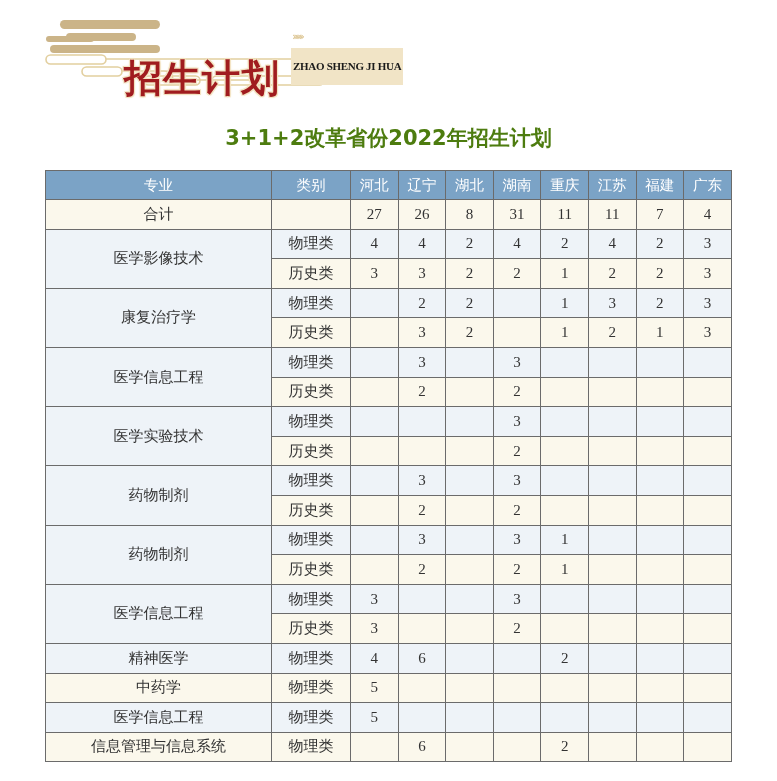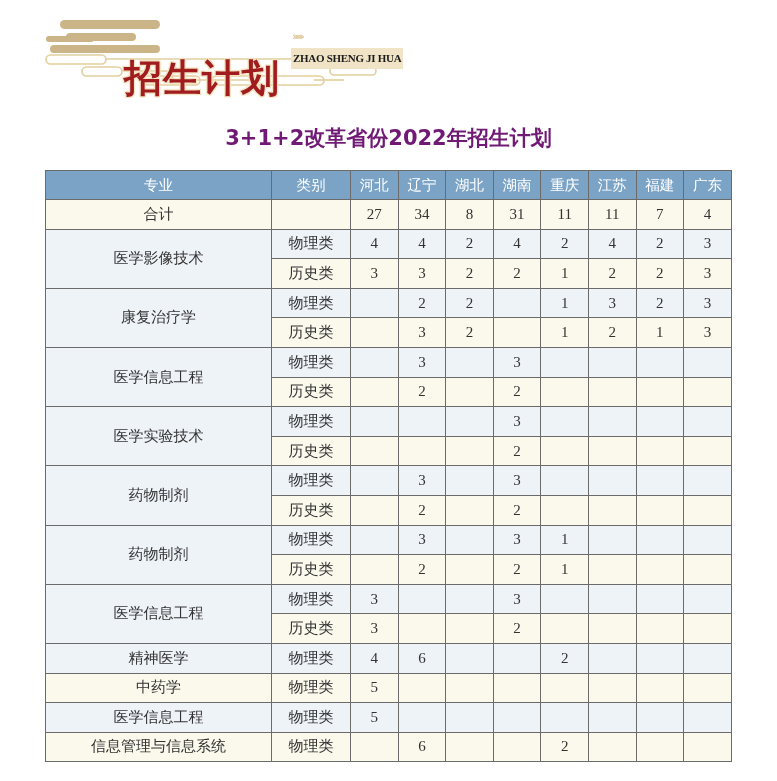--- a/index.html
+++ b/index.html
@@ -4,23 +4,23 @@
 <style>
   html, body { margin:0; padding:0; background:#ffffff; }
   body { width:777px; height:781px; position:relative; overflow:hidden; font-family:"DejaVu Serif","Liberation Serif",serif; }
 
   .banner { position:absolute; left:44px; top:14px; width:380px; height:72px; }
   .banner svg { position:absolute; left:0; top:0; }
   .banner-title { position:absolute; left:80px; top:8px; font-family:"DejaVu Sans","Liberation Sans",sans-serif; font-size:38px; font-weight:700; color:#a01c1f; letter-spacing:1px;
     text-shadow: 1px 1px 0 #f3e3c1, -1px -1px 0 #f3e3c1, 1px -1px 0 #f3e3c1, -1px 1px 0 #f3e3c1, 0 0 3px #e8d2a6; line-height:44px; white-space:nowrap;margin-top:34px; }
   .banner-arrows { position:absolute; left:248px; top:17px; font-family:"DejaVu Sans",sans-serif; font-size:11px; color:#d8be86; letter-spacing:-3px; line-height:12px; }
   .banner-pinyin { position:absolute; left:247px; top:34px; font-family:"Liberation Serif","DejaVu Serif",serif; font-size:11px; font-weight:700; color:#1a1a1a; line-height:13px; white-space:nowrap; letter-spacing:-0.3px;
-    background:linear-gradient(#f1e4c6,#f1e4c6); padding:4px 2px; }
-
-  .page-title { position:absolute; left:0; width:777px; top:124px; text-align:center; font-family:"DejaVu Sans","Liberation Sans",sans-serif; font-weight:700; font-size:21px; color:#701a75; letter-spacing:0px; }
+    background:linear-gradient(#f1e4c6,#f1e4c6); padding:12px 2px; }
+
+  .page-title { position:absolute; left:0; width:777px; top:124px; text-align:center; font-family:"DejaVu Sans","Liberation Sans",sans-serif; font-weight:700; font-size:21px; color:#4d7c0f; letter-spacing:0px; }
 
   table.plan { position:absolute; left:45px; top:170px; border-collapse:collapse; table-layout:fixed; width:686px; }
   table.plan th, table.plan td { border:1.5px solid #6b6b6b; text-align:center; padding:0; font-size:15px; color:#333; }
   table.plan th { background:#7ba3c6; color:#ffffff; font-family:Liberation Mono, monospace; font-weight:400; font-size:14.5px; height:28px; }
   table.plan td { height:28.6px; }
   tr.row-a td { background:#eef3f8; }
   tr.row-b td { background:#fbf8ec; }
   td.major-cell { background:#eef3f8 !important; font-family:"DejaVu Serif","Liberation Serif",serif; }
   td.major-cell.alt { background:#fbf8ec !important;margin-left:36px; }
   td.type-cell { font-family:Liberation Mono, monospace; }
@@ -83,21 +83,21 @@
       <th>江苏</th>
       <th>福建</th>
       <th>广东</th>
     </tr>
   </thead>
   <tbody id="tbody">
     <tr class="row-b">
       <td class="major-cell alt">合计</td>
       <td class="type-cell"></td>
       <td class="num">27</td>
-      <td class="num">34</td>
+      <td class="num">26</td>
       <td class="num">8</td>
       <td class="num">31</td>
       <td class="num">11</td>
       <td class="num">11</td>
       <td class="num">7</td>
       <td class="num">4</td>
     </tr>
   <tr class="row-a">
         <td class="major-cell" rowspan="2">医学影像技术</td>
         <td class="type-cell">物理类</td>

